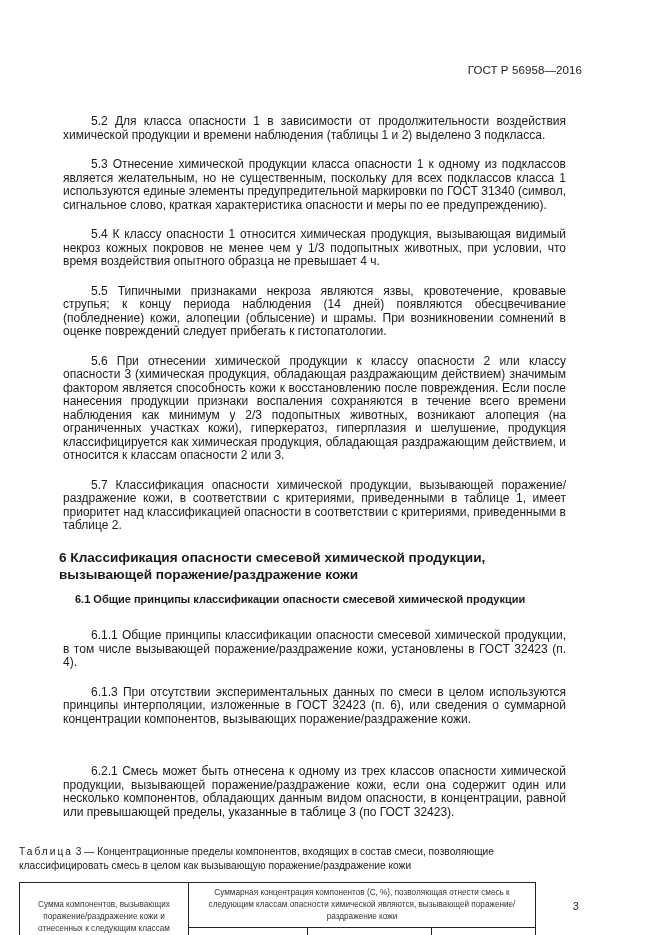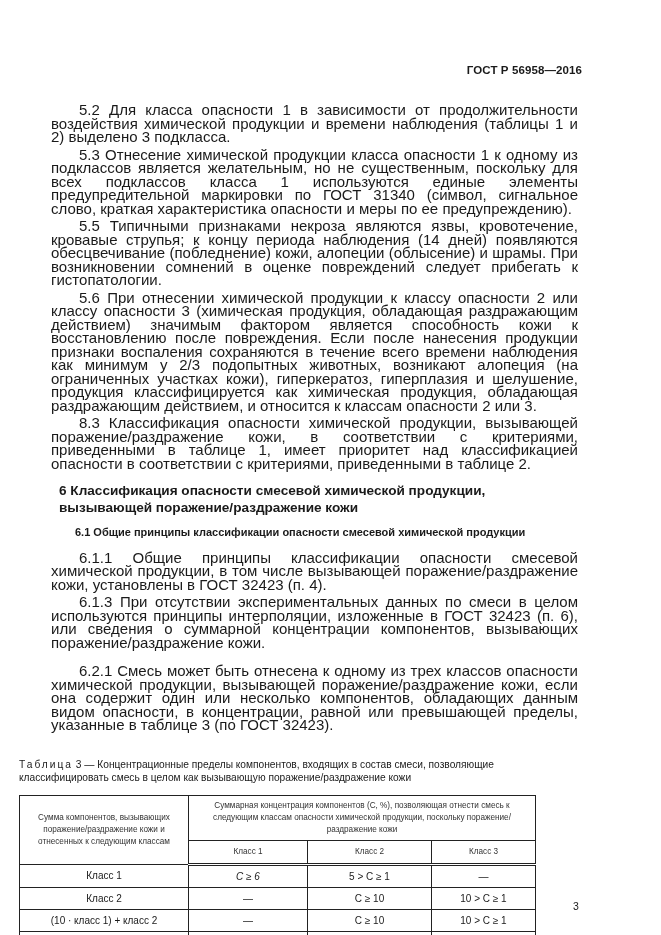--- a/index.html
+++ b/index.html
@@ -1,20 +1,20 @@
 <!DOCTYPE html>
 <html><head>
 <meta charset="utf-8">
 <style>
   html, body { margin:0; padding:0; background:#ffffff; }
   body { width:661px; height:935px; position:relative; overflow:hidden;
          font-family:"Liberation Sans", sans-serif; color:#1a1a1a; }
-  .hdr { position:absolute; top:64px; right:79px; font-weight:bold; font-size:11.5px; letter-spacing:0.1px; }
+  .hdr { position:absolute; top:64px; right:79px; font-weight:normal; font-size:11.5px; letter-spacing:0.1px; }
   .content { position:absolute; left:47px; top:99px; width:535px; }
-  p.para { margin:4px; font-size:15px; line-height:13.5px; text-align:justify; text-indent:28px; }
+  p.para { margin:16px; font-size:12px; line-height:13.5px; text-align:justify; text-indent:28px; }
   h2.sec { margin:12px 0 0 12px; font-size:13.6px; line-height:17px; font-weight:bold; }
   h3.sub { margin:10px 0 0 28px; font-size:11px; line-height:13.5px; font-weight:bold; }
   .gap-after-h3 { height:7px; }
   .caption { margin:26px 0 0 0; font-size:10.2px; line-height:13.5px; }
   .spaced { letter-spacing:2px; }
   table.t3 { margin-top:10px; width:517px; margin-left:-28px; border-collapse:collapse; font-size:9px; }
   table.t3 td { border:1px solid #222; text-align:center; vertical-align:middle; padding:0 4px; }
   table.t3 .hdrcell { font-size:8.2px; line-height:12px; color:#333; }
   table.t3 tr.head-top td { height:44px; }
   table.t3 tr.head-sub td { height:22px; border-bottom:3px double #222; }
@@ -22,44 +22,45 @@
   .pageno { position:absolute; top:900px; left:573px; font-size:10.5px; }
 </style>
 </head>
 <body>
 
 <div class="hdr">ГОСТ Р 56958—2016</div>
 
 <div class="content">
   <p class="para">5.2 Для класса опасности 1 в зависимости от продолжительности воздействия химической продукции и времени наблюдения (таблицы 1 и 2) выделено 3 подкласса.</p>
   <p class="para">5.3 Отнесение химической продукции класса опасности 1 к одному из подклассов является желательным, но не существенным, поскольку для всех подклассов класса 1 используются единые элементы предупредительной маркировки по ГОСТ 31340 (символ, сигнальное слово, краткая характеристика опасности и меры по ее предупреждению).</p>
+  <p class="para">5.4 К классу опасности 1 относится химическая продукция, вызывающая видимый некроз кожных покровов не менее чем у 1/3 подопытных животных, при условии, что время воздействия опытного образца не превышает 4 ч.</p>
   <p class="para">5.5 Типичными признаками некроза являются язвы, кровотечение, кровавые струпья; к концу периода наблюдения (14 дней) появляются обесцвечивание (побледнение) кожи, алопеции (облысение) и шрамы. При возникновении сомнений в оценке повреждений следует прибегать к гистопатологии.</p>
   <p class="para">5.6 При отнесении химической продукции к классу опасности 2 или классу опасности 3 (химическая продукция, обладающая раздражающим действием) значимым фактором является способность кожи к восстановлению после повреждения. Если после нанесения продукции признаки воспаления сохраняются в течение всего времени наблюдения как минимум у 2/3 подопытных животных, возникают алопеция (на ограниченных участках кожи), гиперкератоз, гиперплазия и шелушение, продукция классифицируется как химическая продукция, обладающая раздражающим действием, и относится к классам опасности 2 или 3.</p>
-  <p class="para">8.3 Классификация опасности химической продукции, вызывающей поражение/раздражение кожи, в соответствии с критериями, приведенными в таблице 1, имеет приоритет над классификацией опасности в соответствии с критериями, приведенными в таблице 2.</p>
+  <p class="para">5.7 Классификация опасности химической продукции, вызывающей поражение/раздражение кожи, в соответствии с критериями, приведенными в таблице 1, имеет приоритет над классификацией опасности в соответствии с критериями, приведенными в таблице 2.</p>
 
   <h2 class="sec">6 Классификация опасности смесевой химической продукции, вызывающей поражение/раздражение кожи</h2>
 
   <h3 class="sub">6.1 Общие принципы классификации опасности смесевой химической продукции</h3>
   <div class="gap-after-h3"></div>
   <p class="para">6.1.1 Общие принципы классификации опасности смесевой химической продукции, в том числе вызывающей поражение/раздражение кожи, установлены в ГОСТ 32423 (п. 4).</p>
   <p class="para">6.1.3 При отсутствии экспериментальных данных по смеси в целом используются принципы интерполяции, изложенные в ГОСТ 32423 (п. 6), или сведения о суммарной концентрации компонентов, вызывающих поражение/раздражение кожи.</p>
 
   <div class="gap-after-h3"></div>
   <p class="para">6.2.1 Смесь может быть отнесена к одному из трех классов опасности химической продукции, вызывающей поражение/раздражение кожи, если она содержит один или несколько компонентов, обладающих данным видом опасности, в концентрации, равной или превышающей пределы, указанные в таблице 3 (по ГОСТ 32423).</p>
 
   <div class="caption" style="margin-left:-28px;width:563px;">
     <span class="spaced">Таблица</span>
     <span>3 — Концентрационные пределы компонентов, входящих в состав смеси, позволяющие классифицировать смесь в целом как вызывающую поражение/раздражение кожи</span>
   </div>
 
   <table class="t3">
     <tbody>
         <tr class="head-top">
       <td rowspan="2" class="hdrcell" style="width:160px;">Сумма компонентов, вызывающих поражение/раздражение кожи и отнесенных к следующим классам</td>
-      <td colspan="3" class="hdrcell">Суммарная концентрация компонентов (C, %), позволяющая отнести смесь к следующим классам опасности химической продукции, поскольку поражение/раздражение кожи</td>
+      <td colspan="3" class="hdrcell">Суммарная концентрация компонентов (C, %), позволяющая отнести смесь к следующим классам опасности химической являются, вызывающей поражение/раздражение кожи</td>
     </tr>
     <tr class="head-sub">
       <td class="hdrcell" style="width:110px;">Класс 1</td>
       <td class="hdrcell" style="width:115px;">Класс 2</td>
       <td class="hdrcell">Класс 3</td>
     </tr>
     <tr class="body-row">
       <td>Класс 1</td>
       <td style="font-style:italic;">C ≥ 6</td>
       <td>5 &gt; C ≥ 1</td>

